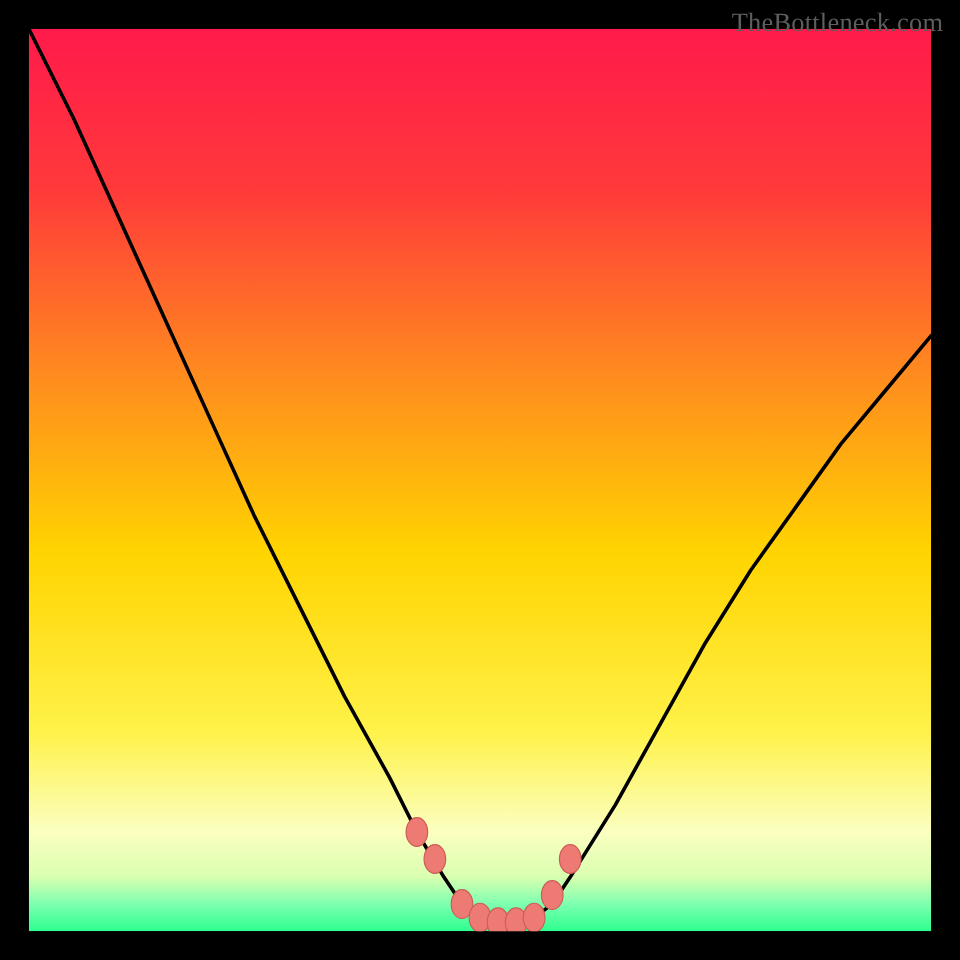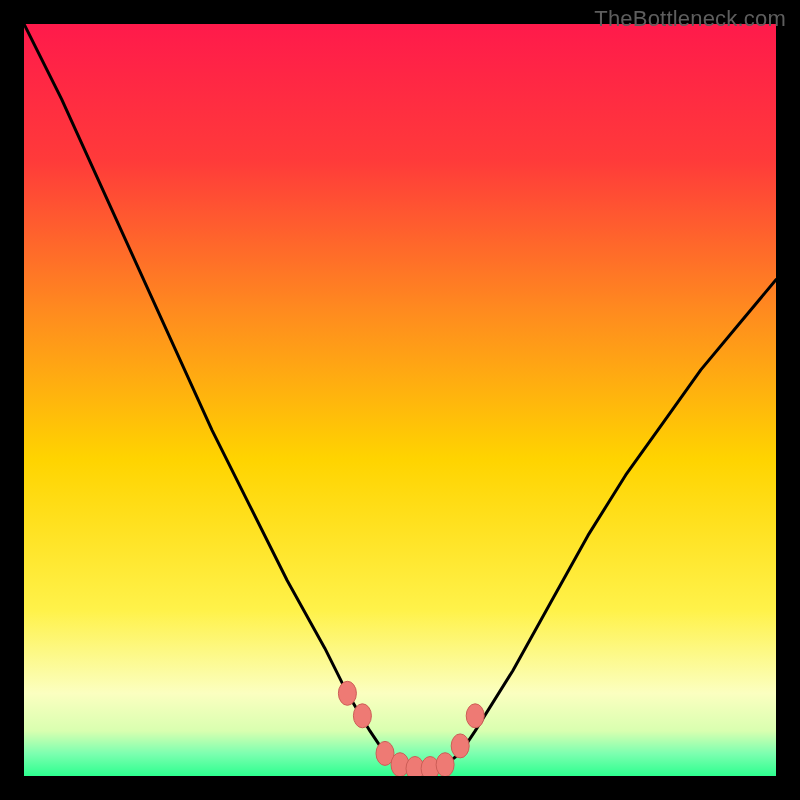--- a/index.html
+++ b/index.html
@@ -11,20 +11,21 @@
     overflow: hidden;
     font-family: Arial, Helvetica, sans-serif;
   }
   .frame {
     position: absolute;
     left: 0;
     top: 0;
     width: 800px;
     height: 800px;
     background: #000;
+    font-family: Liberation Serif, serif;
   }
   .plot {
     position: absolute;
     left: 24px;
     top: 24px;
     width: 752px;
     height: 752px;
     
   }
   .watermark {

